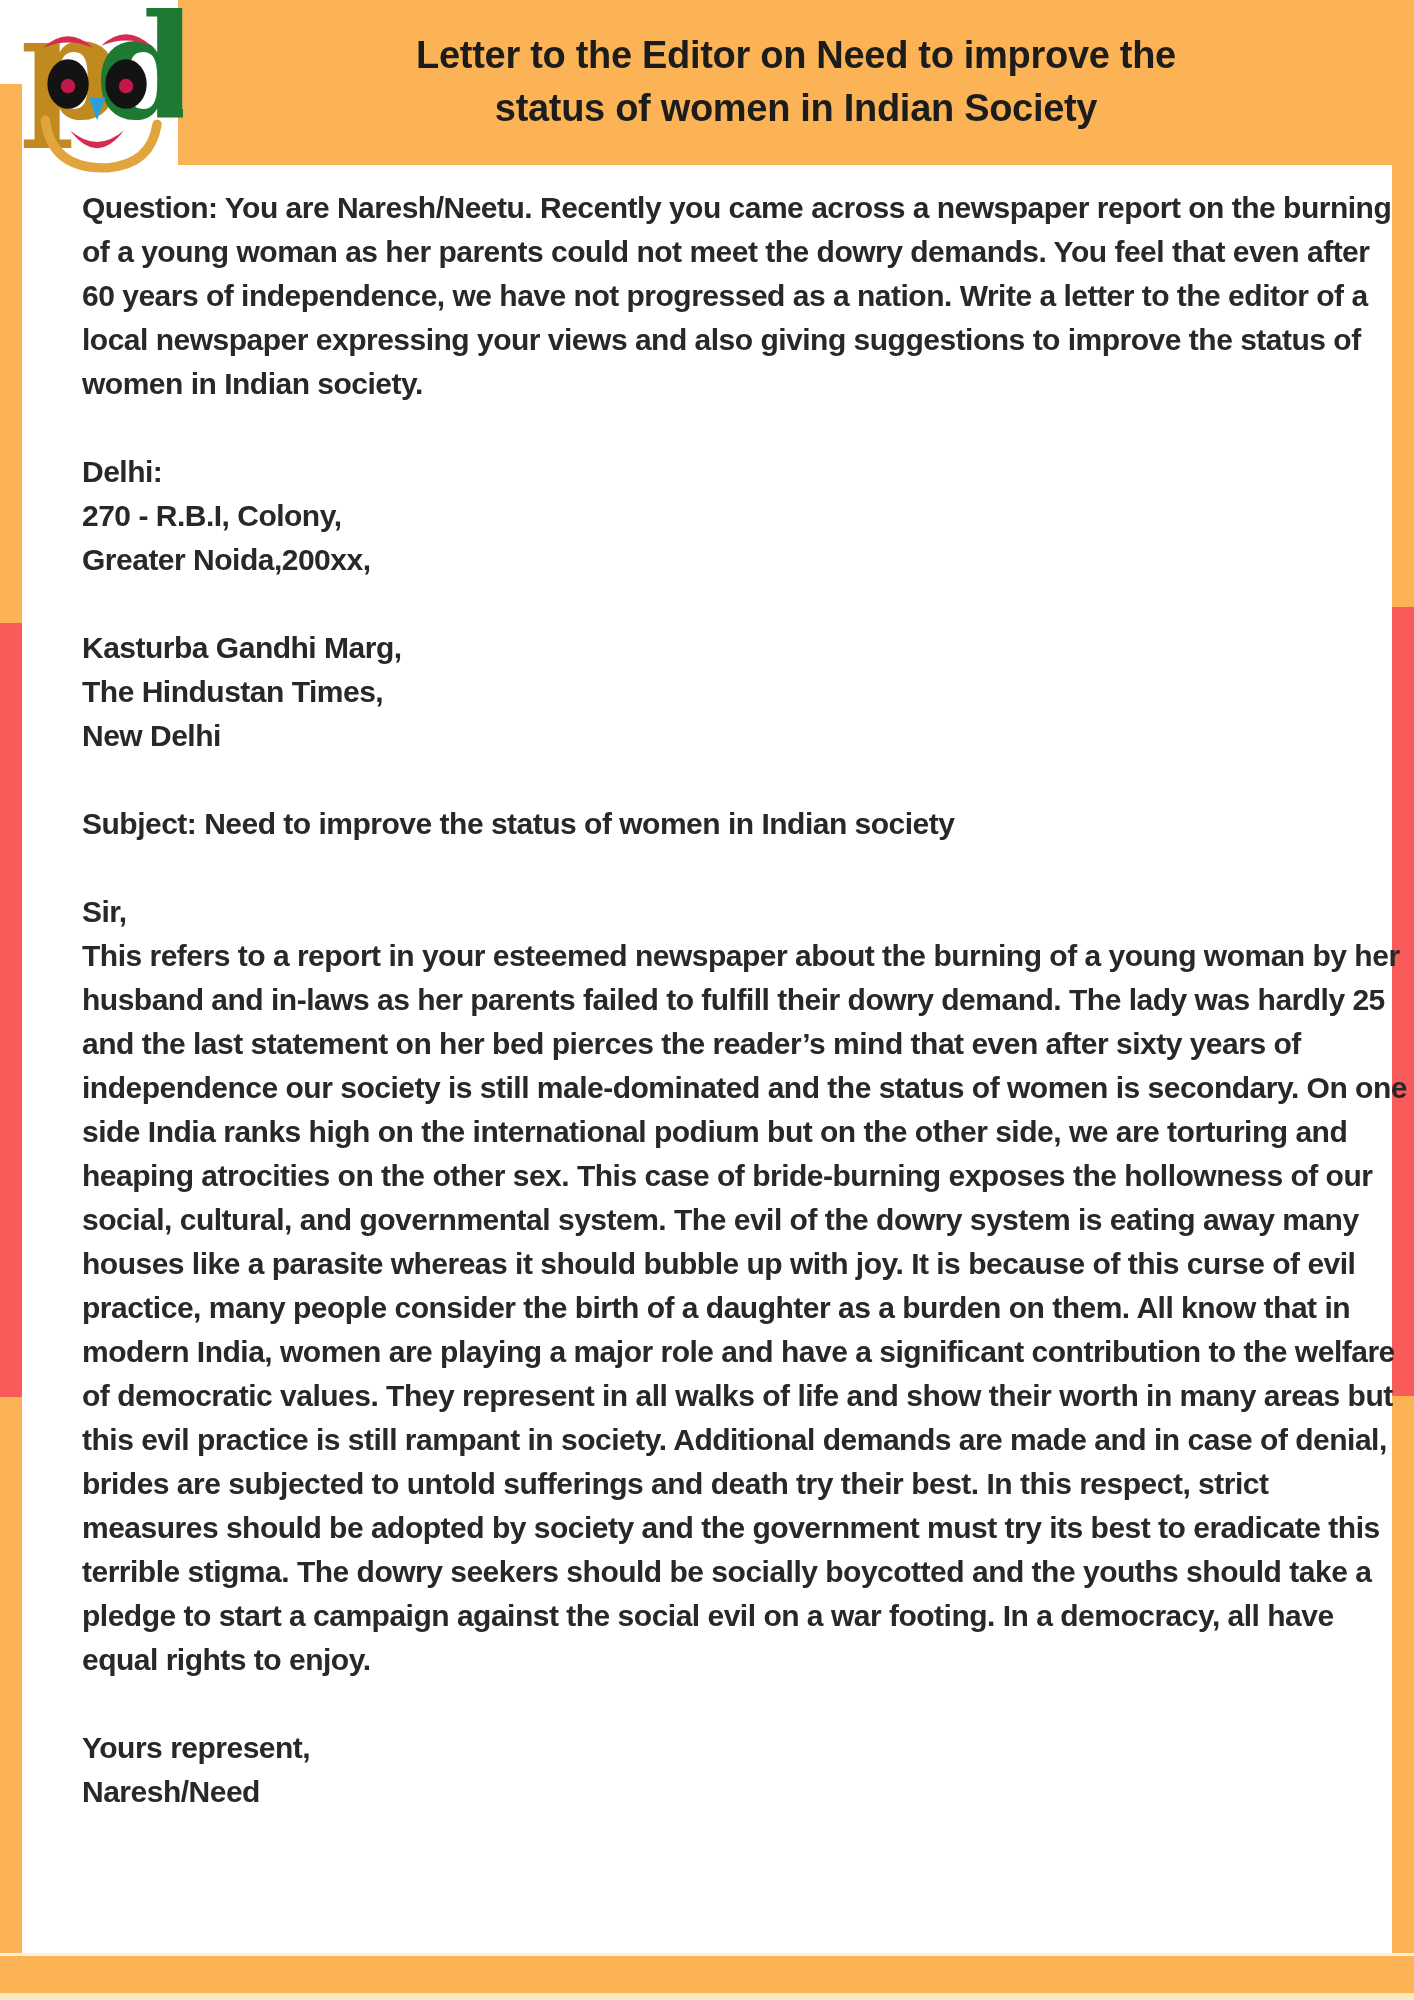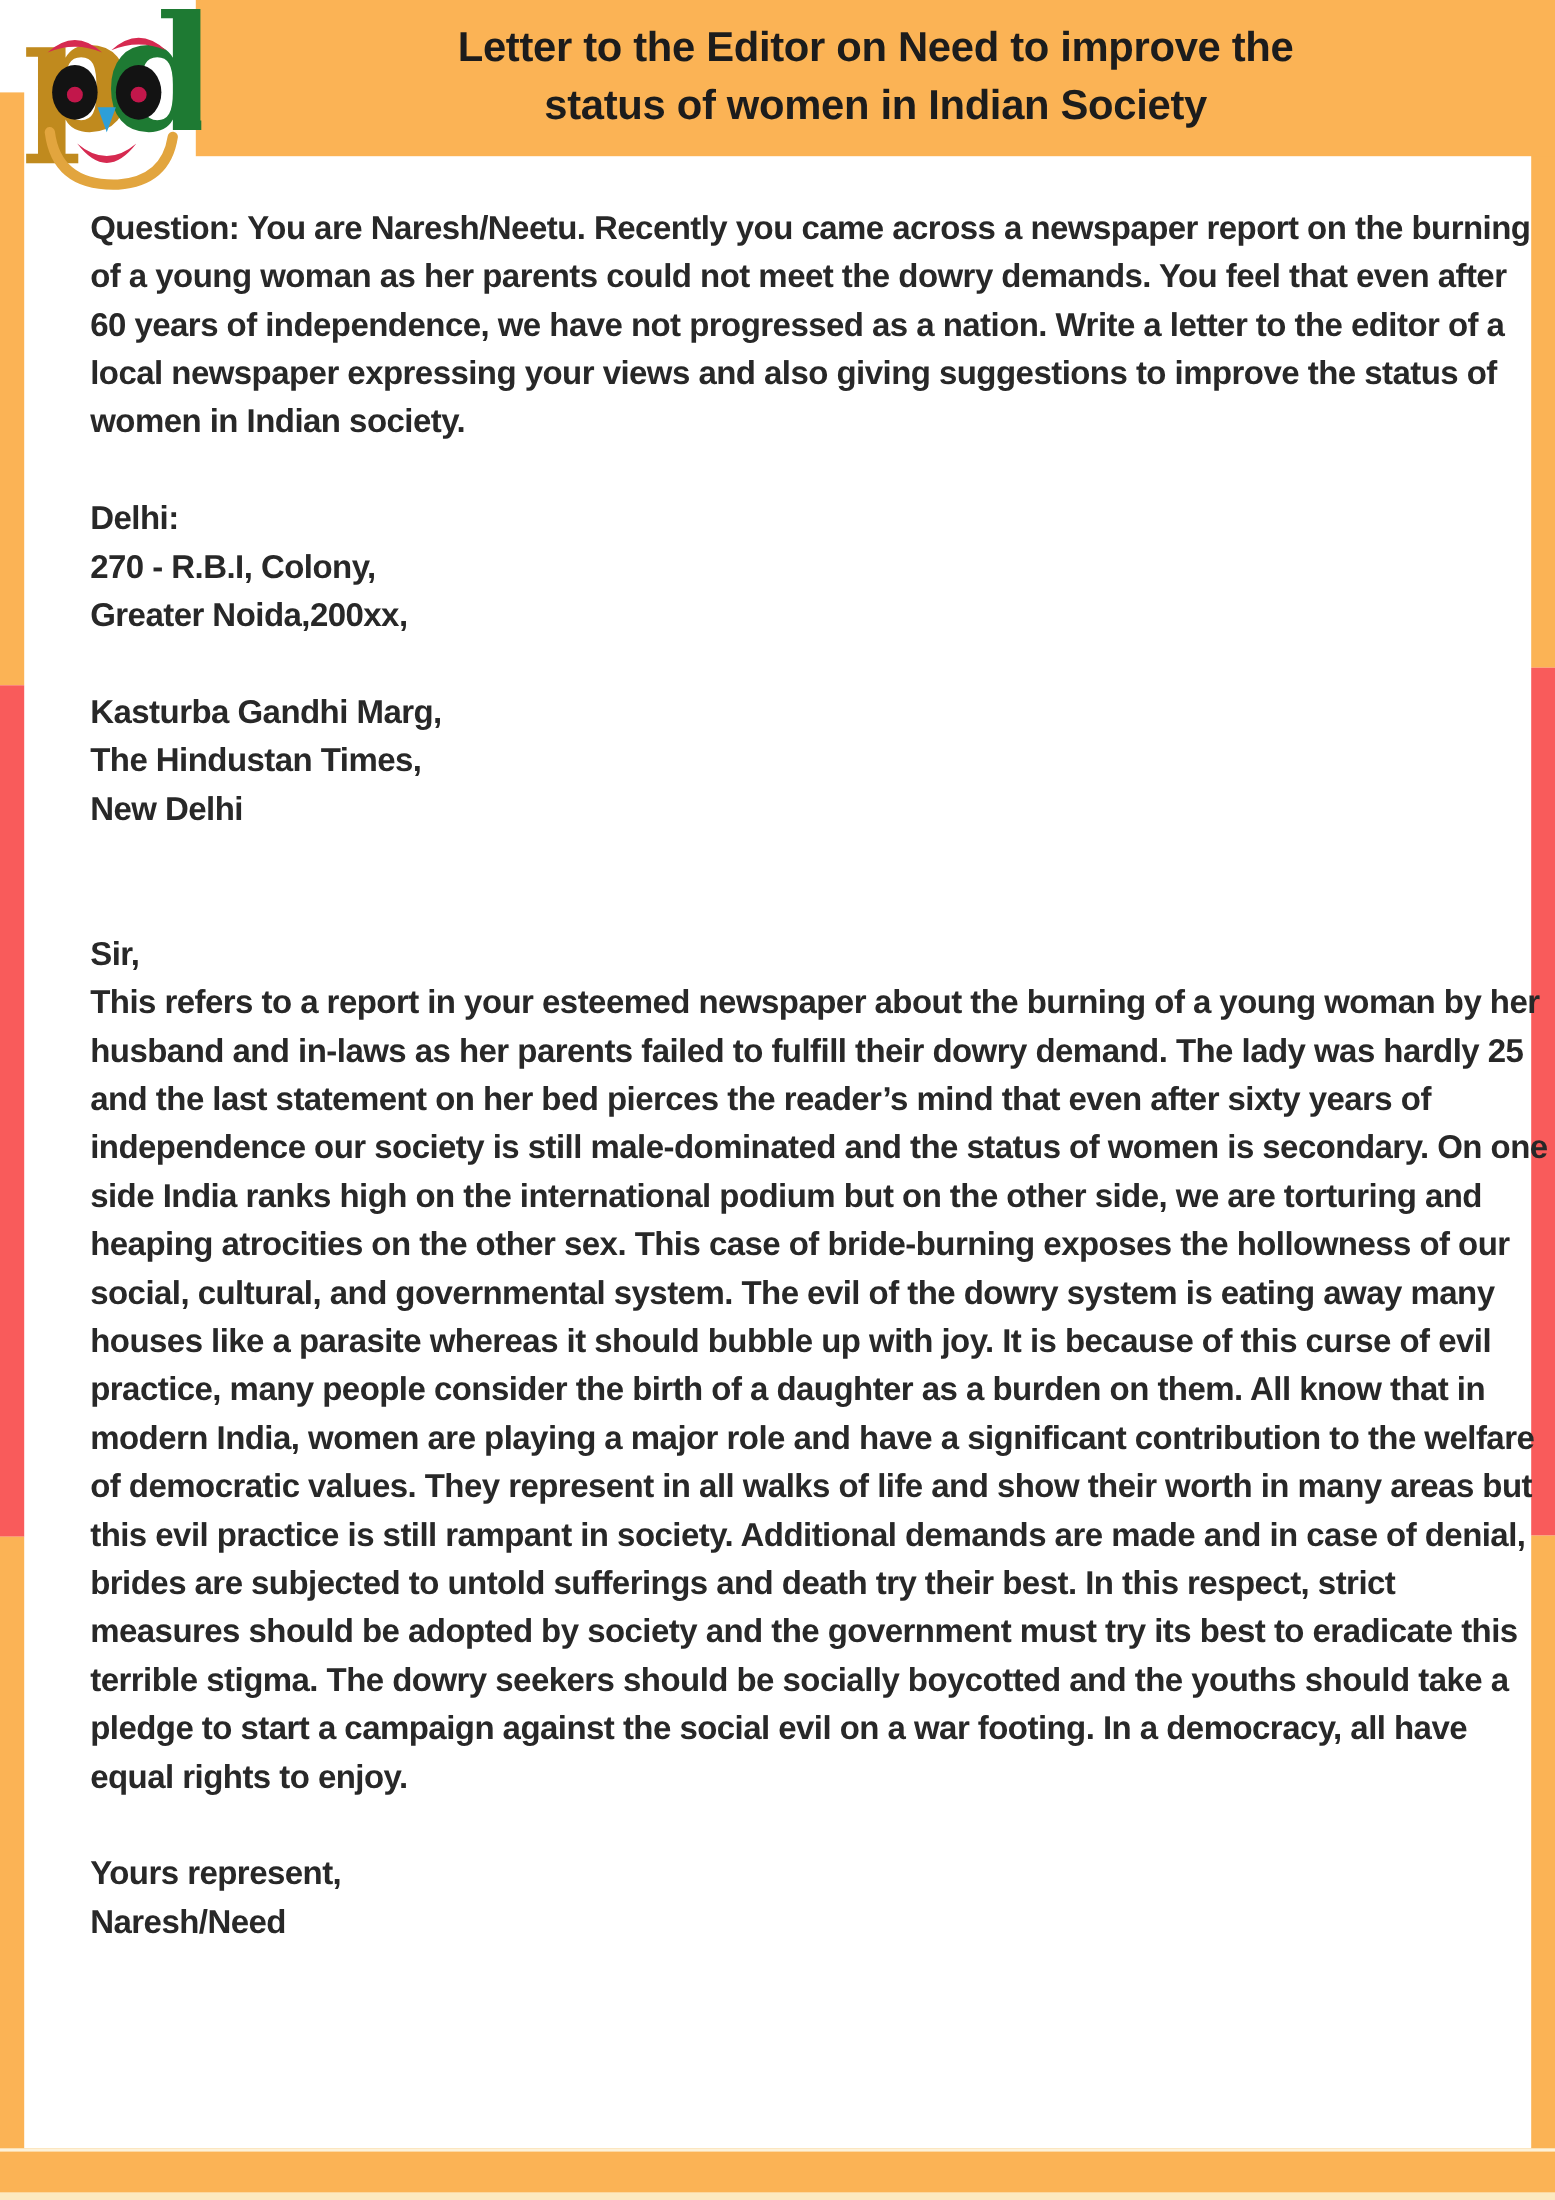--- a/index.html
+++ b/index.html
@@ -17,21 +17,21 @@
   .seg-red{background:var(--strip-red,#F95B5B);}
   .sl-top{top:84px;height:539px;}
   .sl-mid{top:623px;height:774px;}
   .sl-bot{top:1397px;height:603px;}
   .sr-top{top:0;height:607px;}
   .sr-mid{top:607px;height:789px;}
   .sr-bot{top:1396px;height:604px;}
 
   
   .band{
-    position:absolute;left:178px;top:0;right:0;height:142px;
+    position:absolute;left:178px;top:0;right:0;height:165px;
     background:var(--band-orange,#FBB355);
     display:flex;align-items:center;justify-content:center;
   }
   .title{
     text-align:center;font-weight:bold;font-size:38px;line-height:53px;
     color:var(--title-text,#1C1C1C);letter-spacing:-0.3px;padding-bottom:2px;
   }
 
   
   .logo{position:absolute;left:8px;top:-4px;width:175px;height:178px;}
@@ -106,20 +106,21 @@
     <div>Greater Noida,200xx,</div>
 
     <div class="gap"></div>
 
     <div>Kasturba Gandhi Marg,</div>
     <div>The Hindustan Times,</div>
     <div>New Delhi</div>
 
     <div class="gap"></div>
 
+    <div>Subject: Need to improve the status of women in Indian society</div>
 
     <div class="gap"></div>
 
     <div>Sir,</div>
     <p>This refers to a report in your esteemed newspaper about the burning of a young woman by her husband and in-laws as her parents failed to fulfill their dowry demand. The lady was hardly 25 and the last statement on her bed pierces the reader’s mind that even after sixty years of independence our society is still male-dominated and the status of women is secondary. On one side India ranks high on the international podium but on the other side, we are torturing and heaping atrocities on the other sex. This case of bride-burning exposes the hollowness of our social, cultural, and governmental system. The evil of the dowry system is eating away many houses like a parasite whereas it should bubble up with joy. It is because of this curse of evil practice, many people consider the birth of a daughter as a burden on them. All know that in modern India, women are playing a major role and have a significant contribution to the welfare of democratic values. They represent in all walks of life and show their worth in many areas but this evil practice is still rampant in society. Additional demands are made and in case of denial, brides are subjected to untold sufferings and death try their best. In this respect, strict measures should be adopted by society and the government must try its best to eradicate this terrible stigma. The dowry seekers should be socially boycotted and the youths should take a pledge to start a campaign against the social evil on a war footing. In a democracy, all have equal rights to enjoy.</p>
 
     <div class="gap"></div>
 
     <div>Yours represent,</div>
     <div>Naresh/Need</div>

